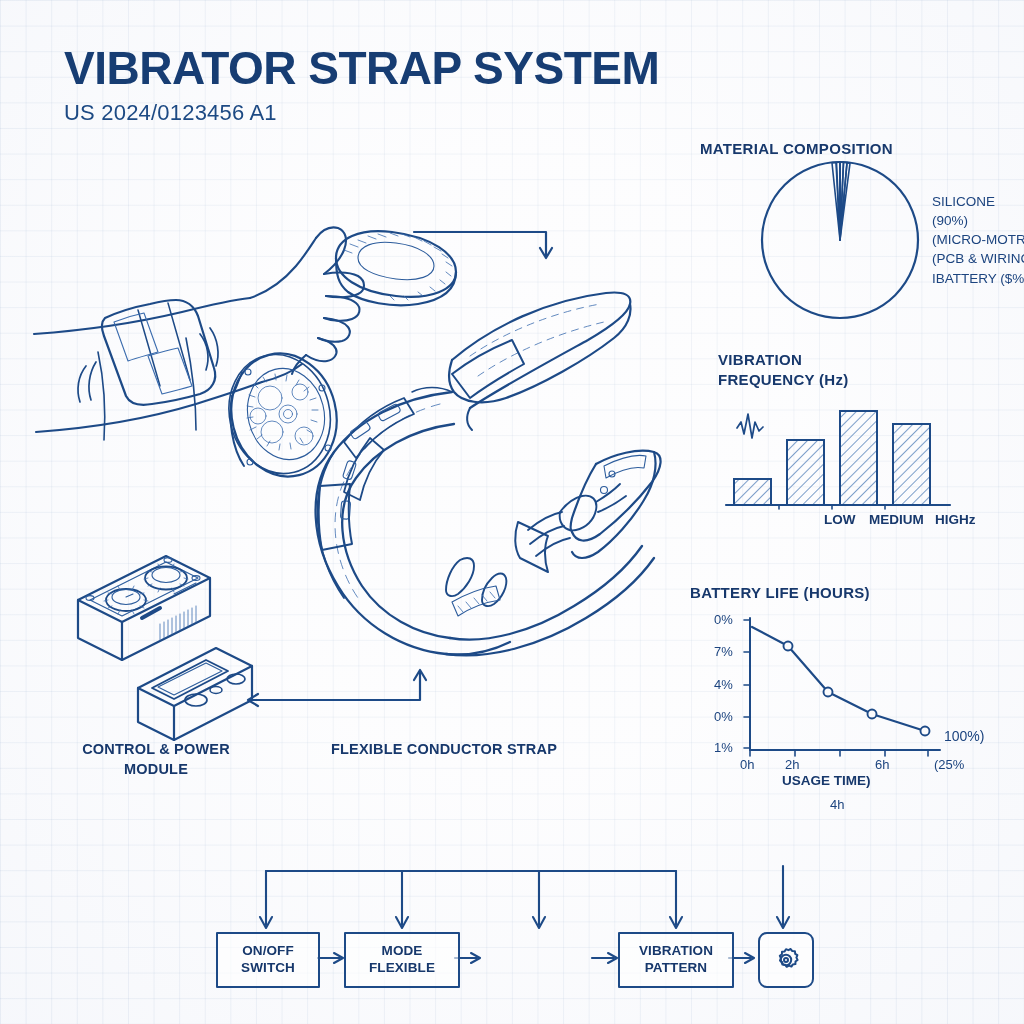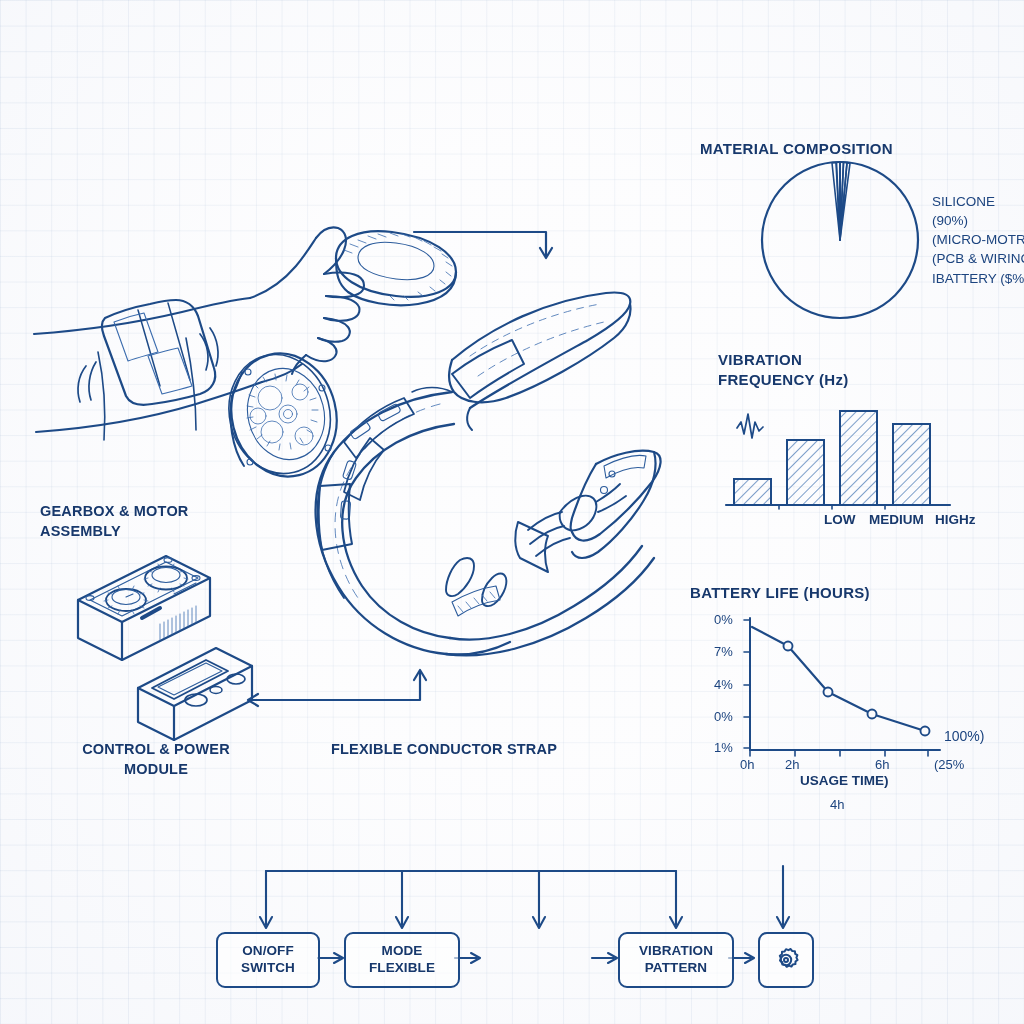--- a/index.html
+++ b/index.html
@@ -106,21 +106,21 @@
     font-size: 13.5px;
     font-weight: 700;
     color: #17386c;
     white-space: nowrap;
     z-index: 6;
   }
   
   .flowbox {
     position: absolute;
     border: 2.2px solid #1d4a87;
-    border-radius: 9px;
+    border-radius: 1px;
     background: rgba(255,255,255,0.62);
     display: flex;
     align-items: center;
     justify-content: center;
     text-align: center;
     font-size: 13.5px;
     font-weight: 700;
     line-height: 1.24;
     color: #17386c;
     letter-spacing: 0.1px;
@@ -140,20 +140,24 @@
   .art { position: absolute; left: 0; top: 0; z-index: 3; }
   .ink { fill: none; stroke: #1d4a87; stroke-linecap: round; stroke-linejoin: round; }
   .ink-thin { fill: none; stroke: #2c5c9c; stroke-width: 1.1; stroke-linecap: round; stroke-linejoin: round; }
   .ink-fine { fill: none; stroke: #3b6cae; stroke-width: 0.8; stroke-linecap: round; }
 </style>
 </head>
 <body>
 
 <div id="page">
 
+  <div class="hdr">
+    <div class="hdr-title">VIBRATOR STRAP SYSTEM</div>
+    <div class="hdr-sub">US 2024/0123456 A1</div>
+  </div>
 
   <svg class="art" width="1024" height="1024" viewBox="0 0 1024 1024">
 
     <g stroke="#1d4a87" fill="none" stroke-width="2.1" stroke-linecap="round" stroke-linejoin="round">
 
       <path d="M34 334 C90 330 140 322 182 312 C210 305 232 300 250 298"></path>
 
       <path d="M36 432 C92 428 150 418 196 404 C225 395 246 388 262 382"></path>
 
       <path d="M250 298 C268 292 284 280 296 266 C306 254 312 244 316 238"></path>
@@ -469,21 +473,20 @@
         <path d="M334 953 L343 958 L334 963"></path>
       <path d="M455 958 L477 958"></path>
         <path d="M471 953 L480 958 L471 963"></path>
       <path d="M592 958 L614 958"></path>
         <path d="M608 953 L617 958 L608 963"></path>
       <path d="M729 958 L751 958"></path>
         <path d="M745 953 L754 958 L745 963"></path>
     </g>
   </svg>
 
-  <div class="part-label" style="left:40px; top:502px; width:224px; text-align:left;">GEARBOX &amp; MOTOR ASSEMBLY</div>
 
   <div class="part-label" style="left:56px; top:740px; width:200px;">
     <span>CONTROL &amp; POWER</span><br>
     <span>MODULE</span>
   </div>
 
   <div class="part-label" style="left:306px; top:740px; width:276px;">FLEXIBLE CONDUCTOR STRAP</div>
 
   <div class="sec-title" style="left:700px; top:139px; width:280px;">MATERIAL COMPOSITION</div>
 
@@ -511,21 +514,21 @@
   <div class="tick" style="left:714px; top:677px;">4%</div>
   <div class="tick" style="left:714px; top:709px;">0%</div>
   <div class="tick" style="left:714px; top:740px;">1%</div>
 
   <div class="tick" style="left:740px; top:757px;">0h</div>
   <div class="tick" style="left:785px; top:757px;">2h</div>
   <div class="tick" style="left:830px; top:757px;margin-top:40px;">4h</div>
   <div class="tick" style="left:875px; top:757px;">6h</div>
   <div class="tick" style="left:934px; top:757px;">(25%</div>
 
-  <div class="axis-cap" style="left:800px; top:773px;text-align:right;">USAGE TIME)</div>
+  <div class="axis-cap" style="left:782px; top:773px;text-align:right;">USAGE TIME)</div>
   <div class="tick" style="left:944px; top:728px; font-size:14px;">100%)</div>
 
 
   <div class="flowbox" style="left:216px; top:932px; width:100px; height:52px;">
     <div>
       <span>ON/OFF</span><br>
       <span>SWITCH</span>
     </div>
   </div>
 

